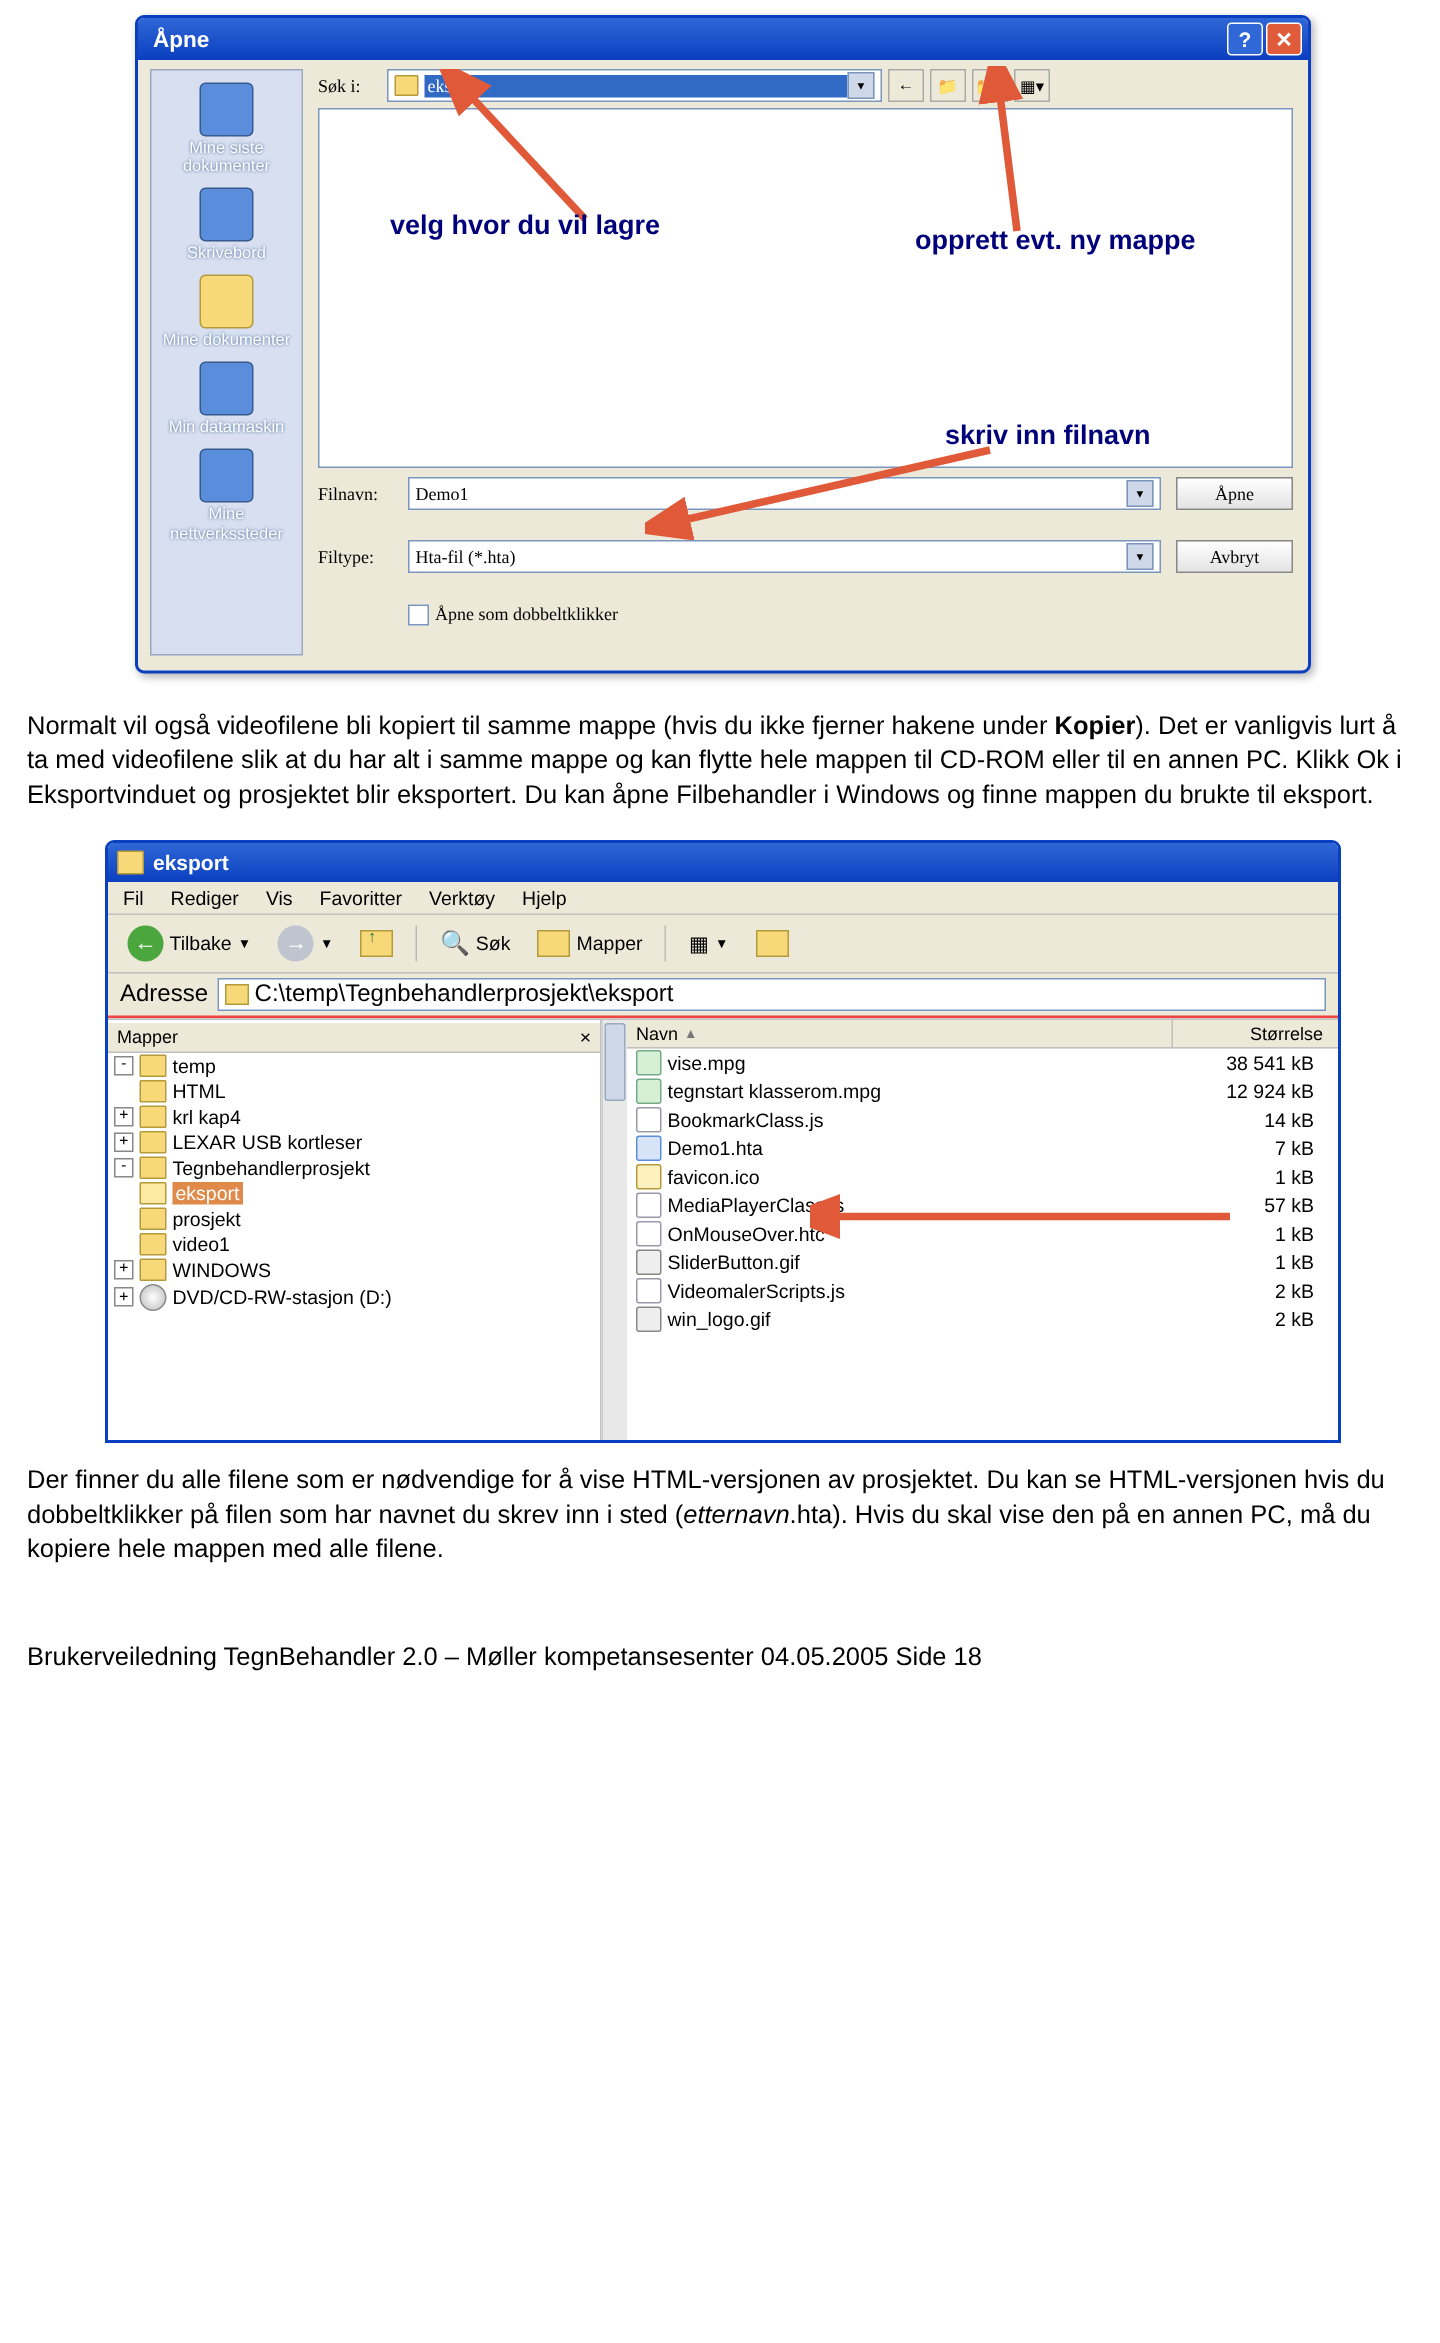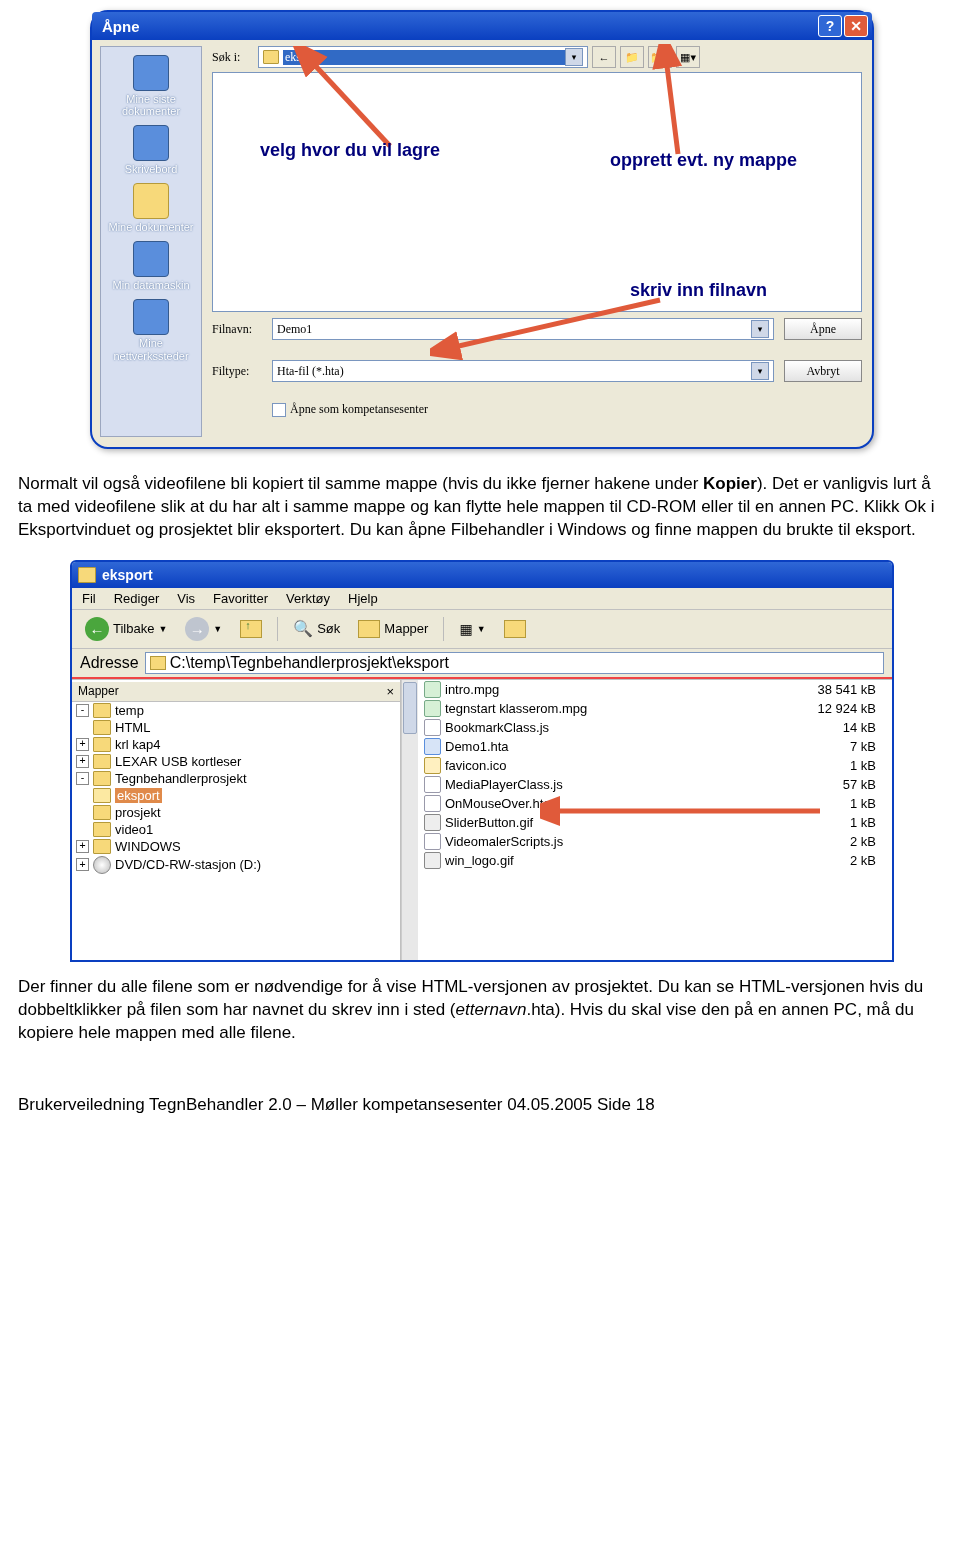--- a/index.html
+++ b/index.html
@@ -1,21 +1,21 @@
 <!DOCTYPE html>
 <html><head>
 <meta charset="utf-8">
 <style>
   body { margin:0; font-family:"Arial",sans-serif; background:#fff; width:960px; }
   .page { padding:10px 18px 40px 18px; }
   .para { font-size:17px; line-height:1.35; color:#000; margin:14px 0; }
   .footer { font-size:17px; margin-top:50px; }
 
   
-  .opendlg { border:2px solid #0a3fc0; border-radius:18px; background:#ece9d8; width:780px; margin:0 auto 24px auto; box-shadow:2px 2px 6px rgba(0,0,0,.3); }
+  .opendlg { border:2px solid #0a3fc0; border-radius:6px; background:#ece9d8; width:780px; margin:0 auto 24px auto; box-shadow:2px 2px 6px rgba(0,0,0,.3); }
   .opendlg-title { display:flex; align-items:center; background:linear-gradient(#2f67d6,#0a3fc0); height:28px; border-radius:4px 4px 0 0; padding:0 4px; }
   .opendlg-title-text { color:#fff; font-weight:bold; font-size:15px; flex:1; padding-left:6px; }
   .wbtn { width:22px; height:20px; margin-left:2px; border:1px solid #fff; border-radius:3px; display:flex; align-items:center; justify-content:center; font-size:14px; font-weight:bold; color:#fff; }
   .helpbtn { background:#2f67d6; }
   .closebtn { background:#e05b3a; }
   .opendlg-body { display:flex; padding:6px 10px 10px 8px; }
   .places { width:100px; background:#d7dff0; border:1px solid #9ca7bf; padding:4px 0; }
   .place { text-align:center; color:#fff; font-size:11px; padding:4px 2px; }
   .place .pic { width:34px; height:34px; margin:0 auto 2px; background:#5a8edc; border:1px solid #355a8e; border-radius:4px; }
   .place .pic.fold { background:#f7d97a; border:1px solid #b59a3a; }
@@ -144,21 +144,21 @@
       <div class="formrow">
         <span class="flab">Filtype:</span>
         <div class="dropdown field">
           <span class="dd-val">Hta-fil (*.hta)</span>
           <span class="dd-arrow">▾</span>
         </div>
         <div class="btn">Avbryt</div>
       </div>
       <div class="formrow" style="padding-left:60px">
         <span class="checkbox"></span>
-        <span>Åpne som kompetansesenter</span>
+        <span>Åpne som dobbeltklikker</span>
       </div>
     </div>
   </div>
  </div>
 
  <svg class="arrow-svg" style="left:200px;top:36px" width="260" height="110">
    <defs>
           <marker id="ah1" markerWidth="10" markerHeight="10" refX="2" refY="3" orient="auto">
             <path d="M0,0 L0,6 L8,3 z" fill="#e05a3a"></path>
           </marker>
@@ -292,25 +292,32 @@
                   <span class="cd"></span>
                   <span>DVD/CD-RW-stasjon (D:)</span>
                 </li>
               </ul>
      </div>
      <div class="sb">
               <div class="thumb"></div>
             </div>
     </div>
     <div class="filelist">
+      <div class="filelist-head">
+        <div class="c1">
+                <span>Navn</span>
+                <span style="font-size:9px;color:#777">▲</span>
+              </div>
+        <div class="c2">Størrelse</div>
+      </div>
       <div id="file-rows">
               <div class="filelist-row">
                 <div class="fname">
                   <span class="fico mpg"></span>
-                  <span>intro.mpg</span>
+                  <span>vise.mpg</span>
                 </div>
                 <div class="fsize">38 541 kB</div>
               </div>
               <div class="filelist-row">
                 <div class="fname">
                   <span class="fico mpg"></span>
                   <span>tegnstart klasserom.mpg</span>
                 </div>
                 <div class="fsize">12 924 kB</div>
               </div>

